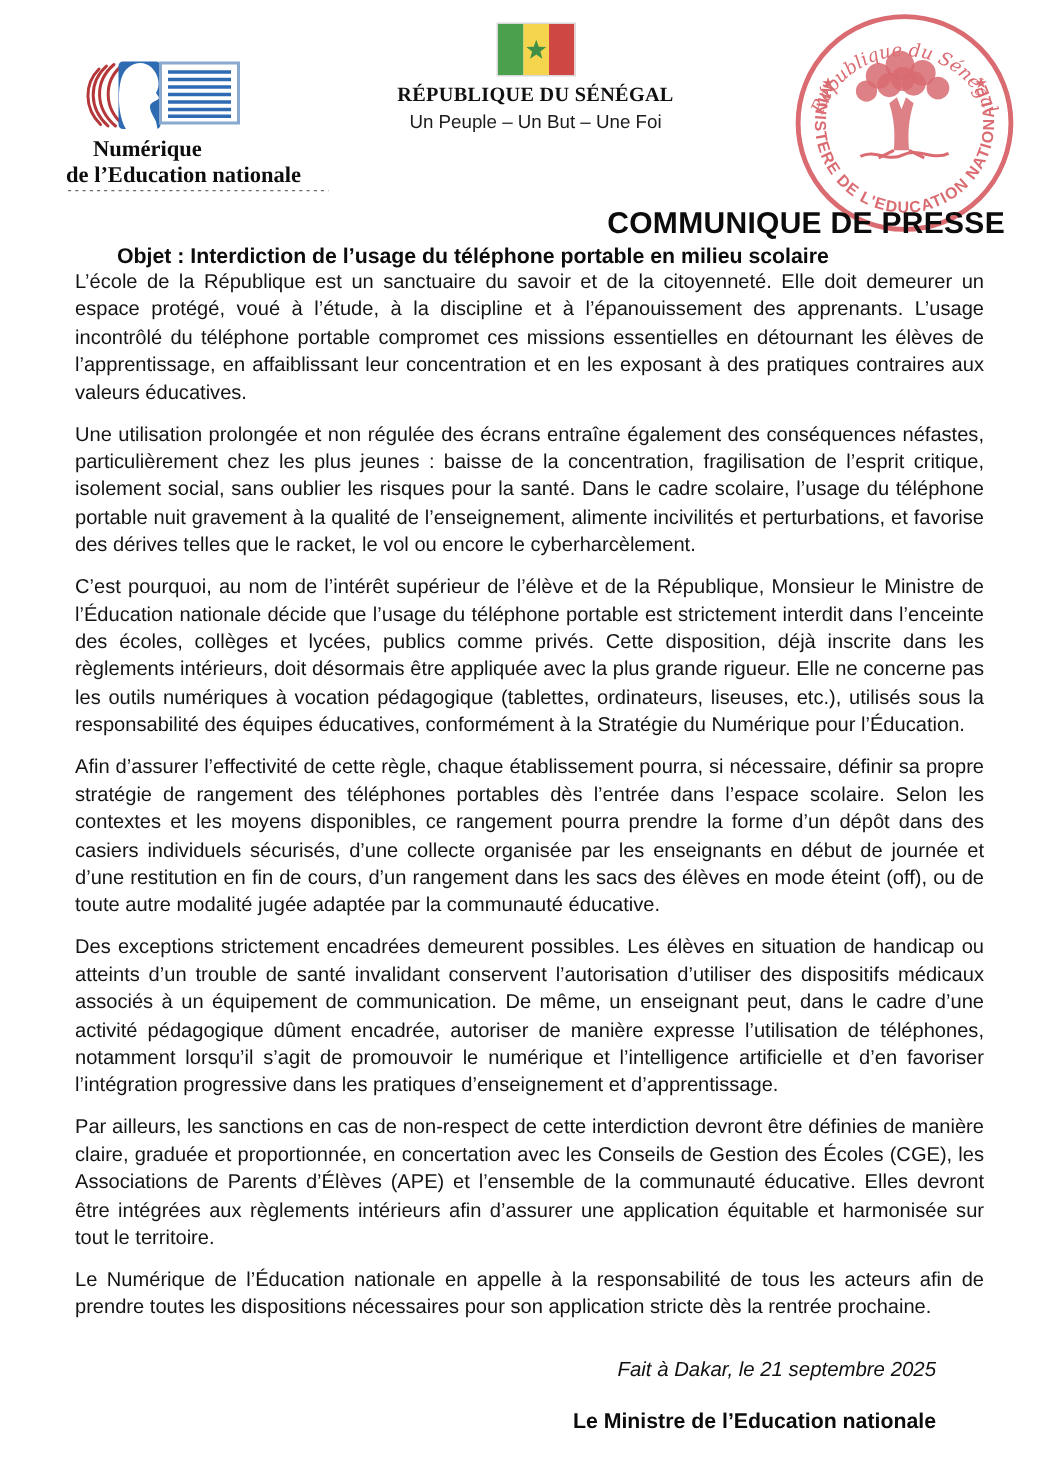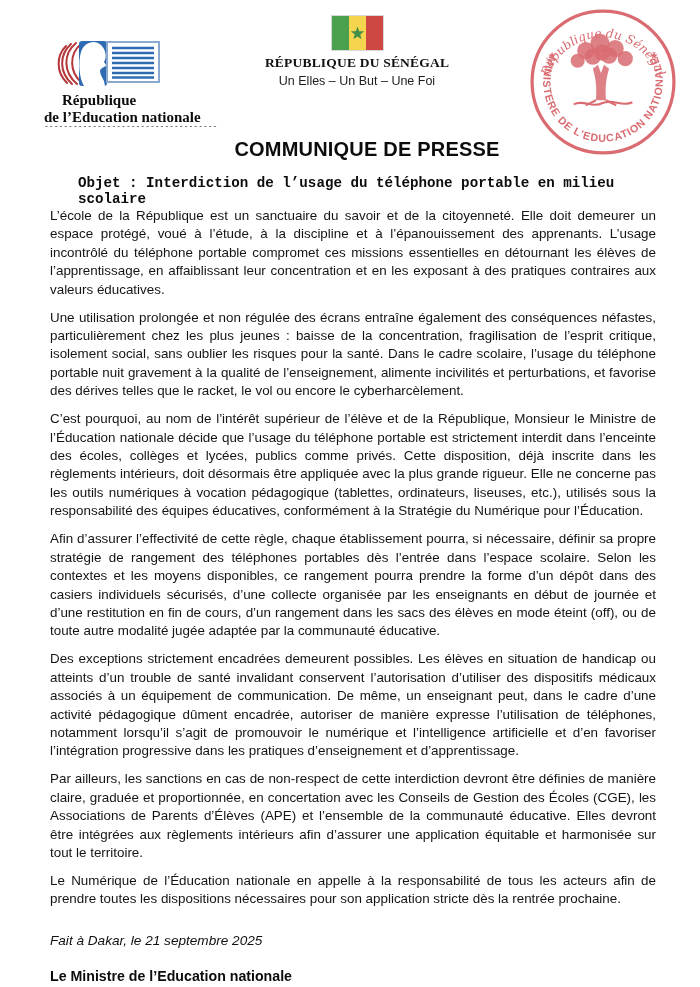--- a/index.html
+++ b/index.html
@@ -28,30 +28,30 @@
   .flag{width:51px;height:34px;display:block;margin:0 auto;box-shadow:0 0 0 1px #d8d8d8;}
   .republic{
     font-family:"Liberation Serif", serif;font-weight:bold;
     font-size:13.5px;margin-top:5px;letter-spacing:0.2px;color:#101010;white-space:nowrap;
   }
   .motto{font-size:12.5px;margin-top:3px;color:#1c1c1c;white-space:nowrap;}
   .stamp{position:absolute;left:527px;top:6px;width:152px;height:152px;opacity:0.88;}
   
   .content{position:absolute;left:50px;top:138px;width:606px;}
   .title{
-    text-align:center;font-weight:bold;font-size:20px;
+    text-align:right;font-weight:bold;font-size:20px;
     letter-spacing:0.2px;position:relative;left:14px;color:#0c0c0c;white-space:nowrap;
   }
-  .subject{margin-top:14px;margin-left:28px;font-weight:bold;font-size:14.2px;color:#0c0c0c;font-family:Liberation Mono, monospace;}
+  .subject{margin-top:2px;margin-left:28px;font-weight:bold;font-size:14.2px;color:#0c0c0c;}
   .body-text p{
     text-align:justify;font-size:13.4px;line-height:1.375;
     margin:0 0 9.5px 0;color:#141414;
   }
   .body-text p:first-child{}
-  .closing{margin-top:24px;padding-right:32px;}
+  .closing{margin-top:24px;text-align:right;padding-right:32px;}
   .date-line{font-style:italic;font-size:13.6px;color:#101010;}
   .signature-line{font-weight:bold;font-size:14.2px;margin-top:20px;color:#0c0c0c;}
 </style>
 </head>
 <body>
 
 <div class="page">
 
   <svg class="logo" viewBox="0 0 110 60" aria-hidden="true">
     <g fill="none" stroke="#b5373a" stroke-width="2" stroke-linecap="round">
@@ -68,34 +68,34 @@
       <line x1="57" y1="21" x2="99" y2="21"></line>
       <line x1="57" y1="26" x2="99" y2="26"></line>
       <line x1="57" y1="31" x2="99" y2="31"></line>
       <line x1="57" y1="36" x2="99" y2="36"></line>
       <line x1="57" y1="41" x2="99" y2="41"></line>
       <line x1="57" y1="45.5" x2="99" y2="45.5"></line>
     </g>
   </svg>
 
   <div class="ministry-name">
-    <div class="l1">République</div>
+    <div class="l1">Numérique</div>
     <div class="l2">de l’Education nationale</div>
   </div>
   <div class="dashes">--------------------------------------</div>
 
   <div class="center-emblem">
     <svg class="flag" viewBox="0 0 51 34" aria-hidden="true">
       <rect x="0" y="0" width="17" height="34" fill="#4aa04c"></rect>
       <rect x="17" y="0" width="17" height="34" fill="#f6d54e"></rect>
       <rect x="34" y="0" width="17" height="34" fill="#cf4742"></rect>
       <polygon fill="#3f8f47" points="25.5,10.5 27.2,15.15 32.16,15.34 28.26,18.4 29.61,23.16 25.5,20.4 21.39,23.16 22.74,18.4 18.84,15.34 23.8,15.15"></polygon>
     </svg>
     <div class="republic">RÉPUBLIQUE DU SÉNÉGAL</div>
-    <div class="motto">Un Elles – Un But – Une Foi</div>
+    <div class="motto">Un Peuple – Un But – Une Foi</div>
   </div>
 
   <svg class="stamp" viewBox="0 0 150 150" aria-hidden="true">
     <circle cx="75" cy="75" r="70" fill="none" stroke-width="3.2" stroke="#d4575e"></circle>
     <path id="stampTop" d="M 18 88 A 57 57 0 1 1 132 88" fill="none"></path>
     <path id="stampBottom" d="M 23.9 45.5 A 59 59 0 1 0 126.1 45.5" fill="none"></path>
     <text font-family="DejaVu Serif, serif" font-style="italic" font-size="12" fill="#d4575e">
       <textPath href="#stampTop" startOffset="50%" text-anchor="middle">République du Sénégal</textPath>
     </text>
     <text font-family="Liberation Sans, sans-serif" font-weight="600" font-size="10.5" letter-spacing="0.8" fill="#d4575e">

